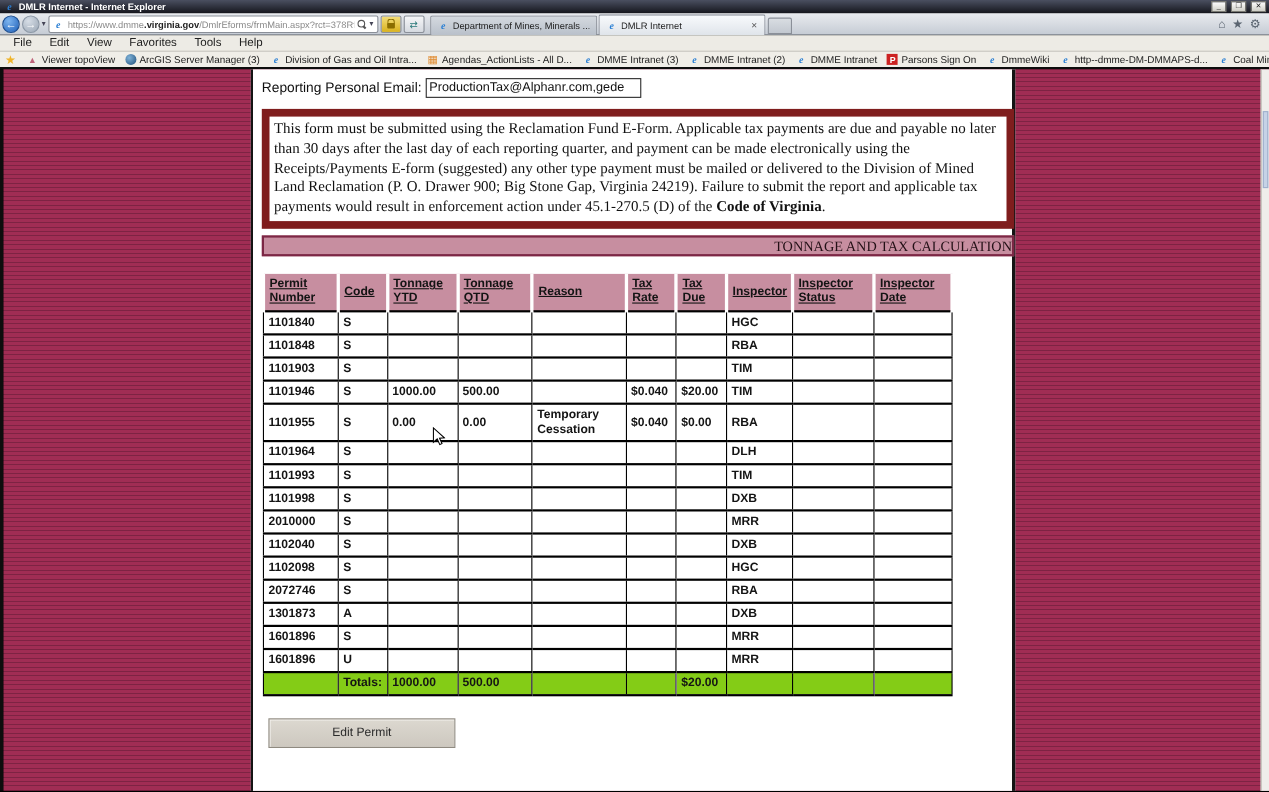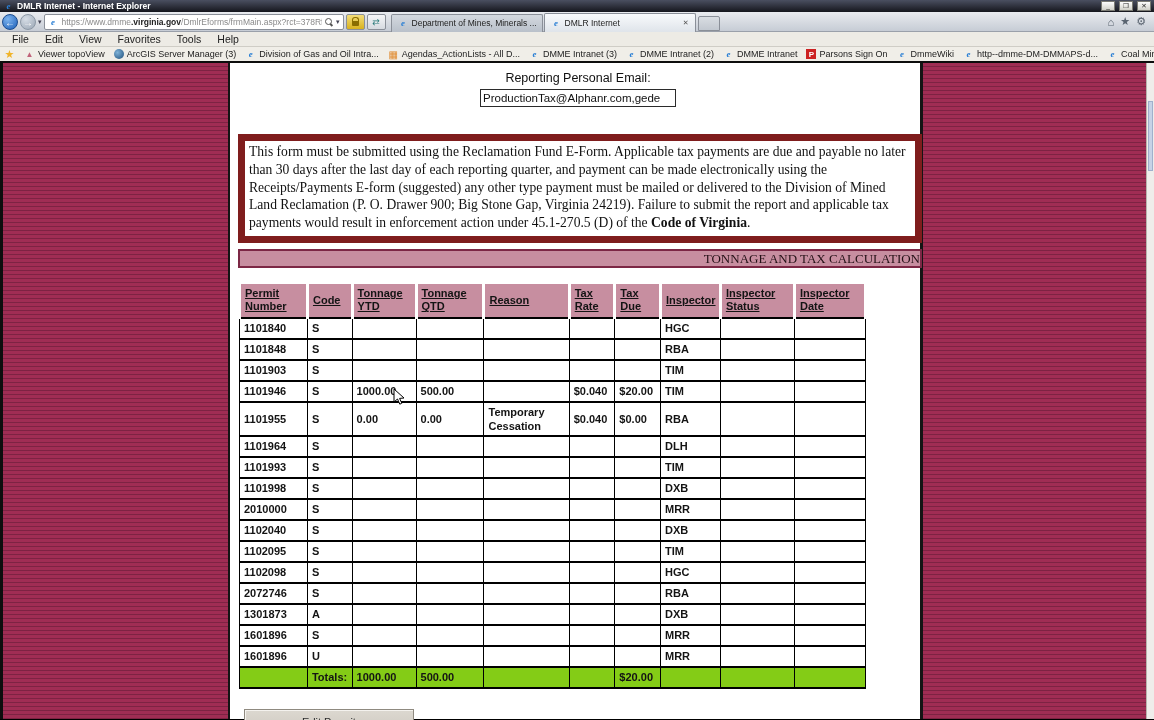--- a/index.html
+++ b/index.html
@@ -56,21 +56,21 @@
   .chromeline { height:2px; background:#0d0d0d; }
 
   
   .viewport { position:relative; height:656px; border-left:3px solid #0d0d0d;
     background:repeating-linear-gradient(to bottom,#a02d54 0 3px,#7d2343 3px 4px); }
   .scrollbar { position:absolute; right:0; top:0; bottom:0; width:8px; background:#efedea; border-left:1px solid #b9b5ae; }
   .scroll-thumb { position:absolute; top:38px; height:70px; left:1px; right:1px; background:#c6d2e6; border:1px solid #9fb0cc; }
 
   .page { position:absolute; left:225px; top:0; bottom:0; width:695px; background:#fff; border-left:2px solid #141414; border-right:3px solid #141414; padding:8px 2px 0 8px; }
 
-  .email-row { display:flex; align-items:center; gap:4px; margin-bottom:27px;flex-direction:column; }
+  .email-row { display:flex; align-items:center; gap:4px; margin-bottom:10px; }
   .email-label { font-size:12.5px; color:#111; }
   .email-input { width:196px; height:18px; border:1px solid #2b2b2b; font-size:11.5px; font-family:"Liberation Sans",sans-serif; padding:1px 2px; color:#111; }
 
   .notice { border:7px solid #7f1d1d; width:684px; font-family:"Liberation Serif",serif; font-size:13.6px; line-height:17.8px; color:#111; padding:2px 5px 4px 4px; }
 
   .banner { margin-top:6px; width:684px; height:19px; background:#c78ea0; border:2px solid #7c2745; font-family:"Liberation Serif",serif; font-size:13px; color:#241016; text-align:right; line-height:15px; }
 
   table.grid { border-collapse:collapse; margin-top:16px; table-layout:fixed; width:629px; }
   table.grid th { background:#c78ea0; font-size:11px; font-weight:bold; text-decoration:underline; text-align:left; vertical-align:middle; padding:2px 4px; border-left:3px solid #fff; border-right:3px solid #fff; color:#141414; line-height:13px; height:34px; }
   table.grid td { border-top:2px solid #000; border-bottom:2px solid #000; border-left:1px solid #000; border-right:1px solid #000; font-size:11px; font-weight:bold; color:#141414; padding:2px 4px; line-height:14px; height:21px; vertical-align:middle; background:#fff; overflow:hidden; white-space:normal; }
@@ -343,32 +343,20 @@
             <td>&nbsp;</td>
             <td>&nbsp;</td>
             <td>&nbsp;</td>
             <td>&nbsp;</td>
             <td>&nbsp;</td>
             <td>DXB</td>
             <td>&nbsp;</td>
             <td>&nbsp;</td>
           </tr>
           <tr>
-            <td>1102095</td>
-            <td>S</td>
-            <td>&nbsp;</td>
-            <td>&nbsp;</td>
-            <td>&nbsp;</td>
-            <td>&nbsp;</td>
-            <td>&nbsp;</td>
-            <td>TIM</td>
-            <td>&nbsp;</td>
-            <td>&nbsp;</td>
-          </tr>
-          <tr>
             <td>1102098</td>
             <td>S</td>
             <td>&nbsp;</td>
             <td>&nbsp;</td>
             <td>&nbsp;</td>
             <td>&nbsp;</td>
             <td>&nbsp;</td>
             <td>HGC</td>
             <td>&nbsp;</td>
             <td>&nbsp;</td>

